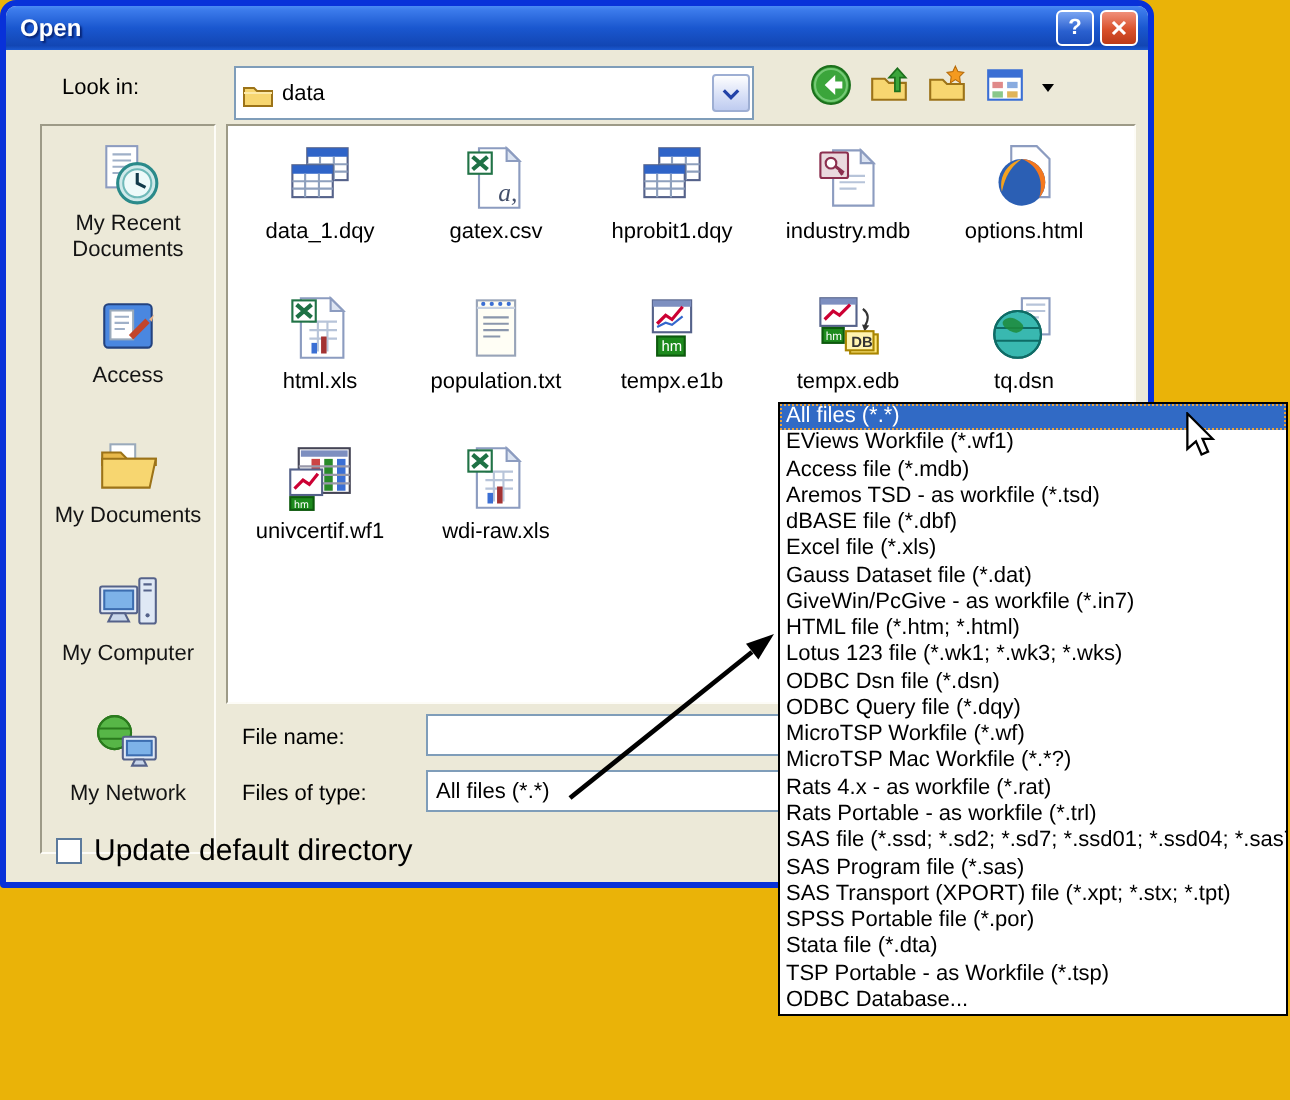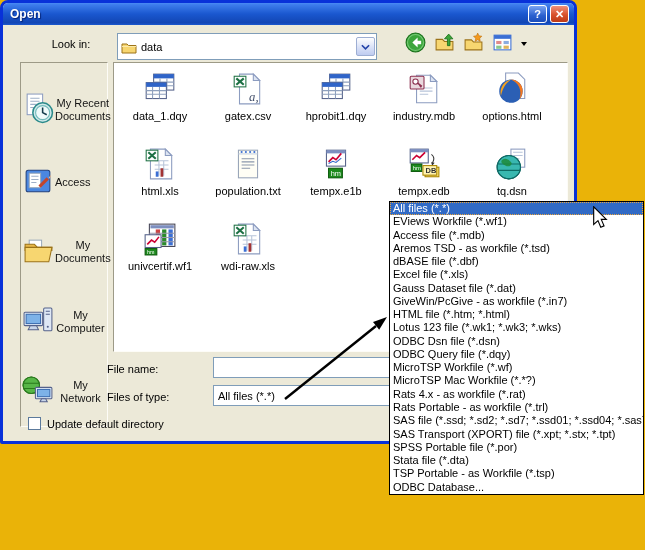--- a/index.html
+++ b/index.html
@@ -12,65 +12,65 @@
   .titlebar{height:22px;border-radius:5px 5px 0 0;display:flex;align-items:center;padding:0 5px 0 7px;
     background:linear-gradient(180deg,var(--tb1) 0%,#3d7cec 8%,#1a57cf 50%,#1246b4 90%,var(--tb2) 100%);}
   .title-text{color:#fff;font-weight:bold;font-size:12px;flex:1;text-shadow:1px 1px 1px rgba(0,20,90,.75);}
   .tb-ctl{width:17px;height:16px;margin-left:3px;border:1px solid #fff;border-radius:3px;color:#fff;
     font-size:11px;font-weight:bold;display:flex;align-items:center;justify-content:center;cursor:default;}
   .tb-help{background:linear-gradient(#7aa4f2,#2a60cf 60%,#1b4dbb);}
   .tb-close{background:linear-gradient(#f0907a,#d9512c 55%,#bc3a17);}
   .client{position:relative;height:418px;}
 
   
-  .lookin-label{position:absolute;left:28px;top:13px;width:80px;text-align:center;font-size:11px;color:#000;}
+  .lookin-label{position:absolute;left:28px;top:13px;width:80px;text-align:left;font-size:11px;color:#000;}
   .combo{position:absolute;left:114px;top:8px;width:260px;height:27px;box-sizing:border-box;
     background:#fff;border:1px solid var(--fieldborder);display:flex;align-items:center;}
   .combo .c-icon{width:16px;height:14px;margin:0 4px 0 3px;flex:0 0 auto;}
   .combo .c-text{font-size:11px;color:#000;flex:1;}
   .combo-btn{width:17px;height:17px;margin:1px;border:1px solid #9daed3;border-radius:2px;flex:0 0 auto;
     background:linear-gradient(#fefefe,#d9e1f7 55%,#bfccf0);display:flex;align-items:center;justify-content:center;}
   .combo-btn svg{width:9px;height:6px;}
 
   .nav-toolbar{position:absolute;left:401px;top:8px;display:flex;align-items:center;gap:7px;}
   .tb-btn{width:22px;height:22px;background:transparent;border:none;padding:0;display:flex;align-items:center;justify-content:center;}
   .tb-btn svg{width:21px;height:21px;}
   .views-caret{width:0;height:0;border-left:3.5px solid transparent;border-right:3.5px solid transparent;border-top:4px solid #000;margin-left:1px;}
 
   
   .sidebar{position:absolute;left:17px;top:37px;width:88px;height:365px;box-sizing:border-box;background:var(--face);
     border:1px solid;border-color:#9d9a87 #fdfcf7 #fdfcf7 #9d9a87;display:flex;flex-direction:column;align-items:center;padding-top:8px;}
-  .side-item{width:84px;height:70px;display:flex;align-items:center;justify-content:flex-start;cursor:default;}
+  .side-item{width:84px;height:70px;display:flex;flex-direction:column;align-items:center;justify-content:flex-start;cursor:default;}
   .side-item:first-child{height:76px;}
   .side-icon{width:33px;height:33px;}
   .side-icon svg{width:33px;height:33px;}
   .side-label{font-size:11px;color:#141414;text-align:center;line-height:13px;margin-top:2px;}
 
   
   .filelist{position:absolute;left:110px;top:37px;width:455px;height:290px;box-sizing:border-box;background:#fff;
     border:1px solid;border-color:#9d9a87 #fdfcf7 #fdfcf7 #9d9a87;display:flex;flex-wrap:wrap;align-content:flex-start;
     padding:8px 2px 0 2px;overflow:hidden;}
   .file-item{width:88px;height:62px;margin-bottom:13px;display:flex;flex-direction:column;align-items:center;cursor:default;}
   .file-icon{width:34px;height:36px;}
   .file-icon svg{width:34px;height:36px;}
   .file-label{font-size:11px;color:#000;margin-top:3px;white-space:nowrap;}
 
   
-  .field-label{position:absolute;left:104px;font-size:11px;color:#000;text-align:right;}
+  .field-label{position:absolute;left:118px;font-size:11px;color:#000;text-align:right;}
   .lbl-fname{top:338px;}
   .lbl-ftype{top:366px;}
   .text-input{position:absolute;left:210px;top:332px;width:290px;height:21px;box-sizing:border-box;
     border:1px solid var(--fieldborder);background:#fff;font-size:11px;font-family:"Liberation Sans",sans-serif;padding:0 3px;}
   .type-combo{position:absolute;left:210px;top:360px;width:290px;height:21px;box-sizing:border-box;
     border:1px solid var(--fieldborder);background:#fff;display:flex;align-items:center;}
   .type-combo .c-text{font-size:11px;padding-left:4px;}
 
   .chk-row{position:absolute;left:25px;top:392px;display:flex;align-items:center;}
   .checkbox{width:13px;height:13px;box-sizing:border-box;background:#fff;border:1px solid #5c7a9c;}
-  .chk-label{font-size:11px;color:#000;margin-left:6px;}
+  .chk-label{font-size:15px;color:#000;margin-left:6px;}
 
   
   .type-list{position:absolute;left:389px;top:201px;width:255px;box-sizing:border-box;background:#fff;
     border:1px solid #000;z-index:10;}
   .opt{height:13.27px;line-height:13px;font-size:11px;color:#000;padding-left:3px;
     white-space:nowrap;overflow:hidden;cursor:default;}
   .opt.selected{background:var(--sel);color:#fff;outline:1px dotted #e8a33d;outline-offset:-1px;}
 
   
   .annot{position:absolute;left:0;top:0;z-index:12;pointer-events:none;}
@@ -361,20 +361,21 @@
       <div class="opt">GiveWin/PcGive - as workfile (*.in7)</div>
       <div class="opt">HTML file (*.htm; *.html)</div>
       <div class="opt">Lotus 123 file (*.wk1; *.wk3; *.wks)</div>
       <div class="opt">ODBC Dsn file (*.dsn)</div>
       <div class="opt">ODBC Query file (*.dqy)</div>
       <div class="opt">MicroTSP Workfile (*.wf)</div>
       <div class="opt">MicroTSP Mac Workfile (*.*?)</div>
       <div class="opt">Rats 4.x - as workfile (*.rat)</div>
       <div class="opt">Rats Portable - as workfile (*.trl)</div>
       <div class="opt">SAS file (*.ssd; *.sd2; *.sd7; *.ssd01; *.ssd04; *.sas7</div>
+      <div class="opt">SAS Program file (*.sas)</div>
       <div class="opt">SAS Transport (XPORT) file (*.xpt; *.stx; *.tpt)</div>
       <div class="opt">SPSS Portable file (*.por)</div>
       <div class="opt">Stata file (*.dta)</div>
       <div class="opt">TSP Portable - as Workfile (*.tsp)</div>
       <div class="opt">ODBC Database...</div>
     </div>
 
   <svg class="annot" width="645" height="550">
     <path d="M285 399 L376 326" stroke="#000" stroke-width="2.4" fill="none"></path>
     <path d="M387 317 L379.2 329.7 L373 321.9 Z" fill="#000"></path>

